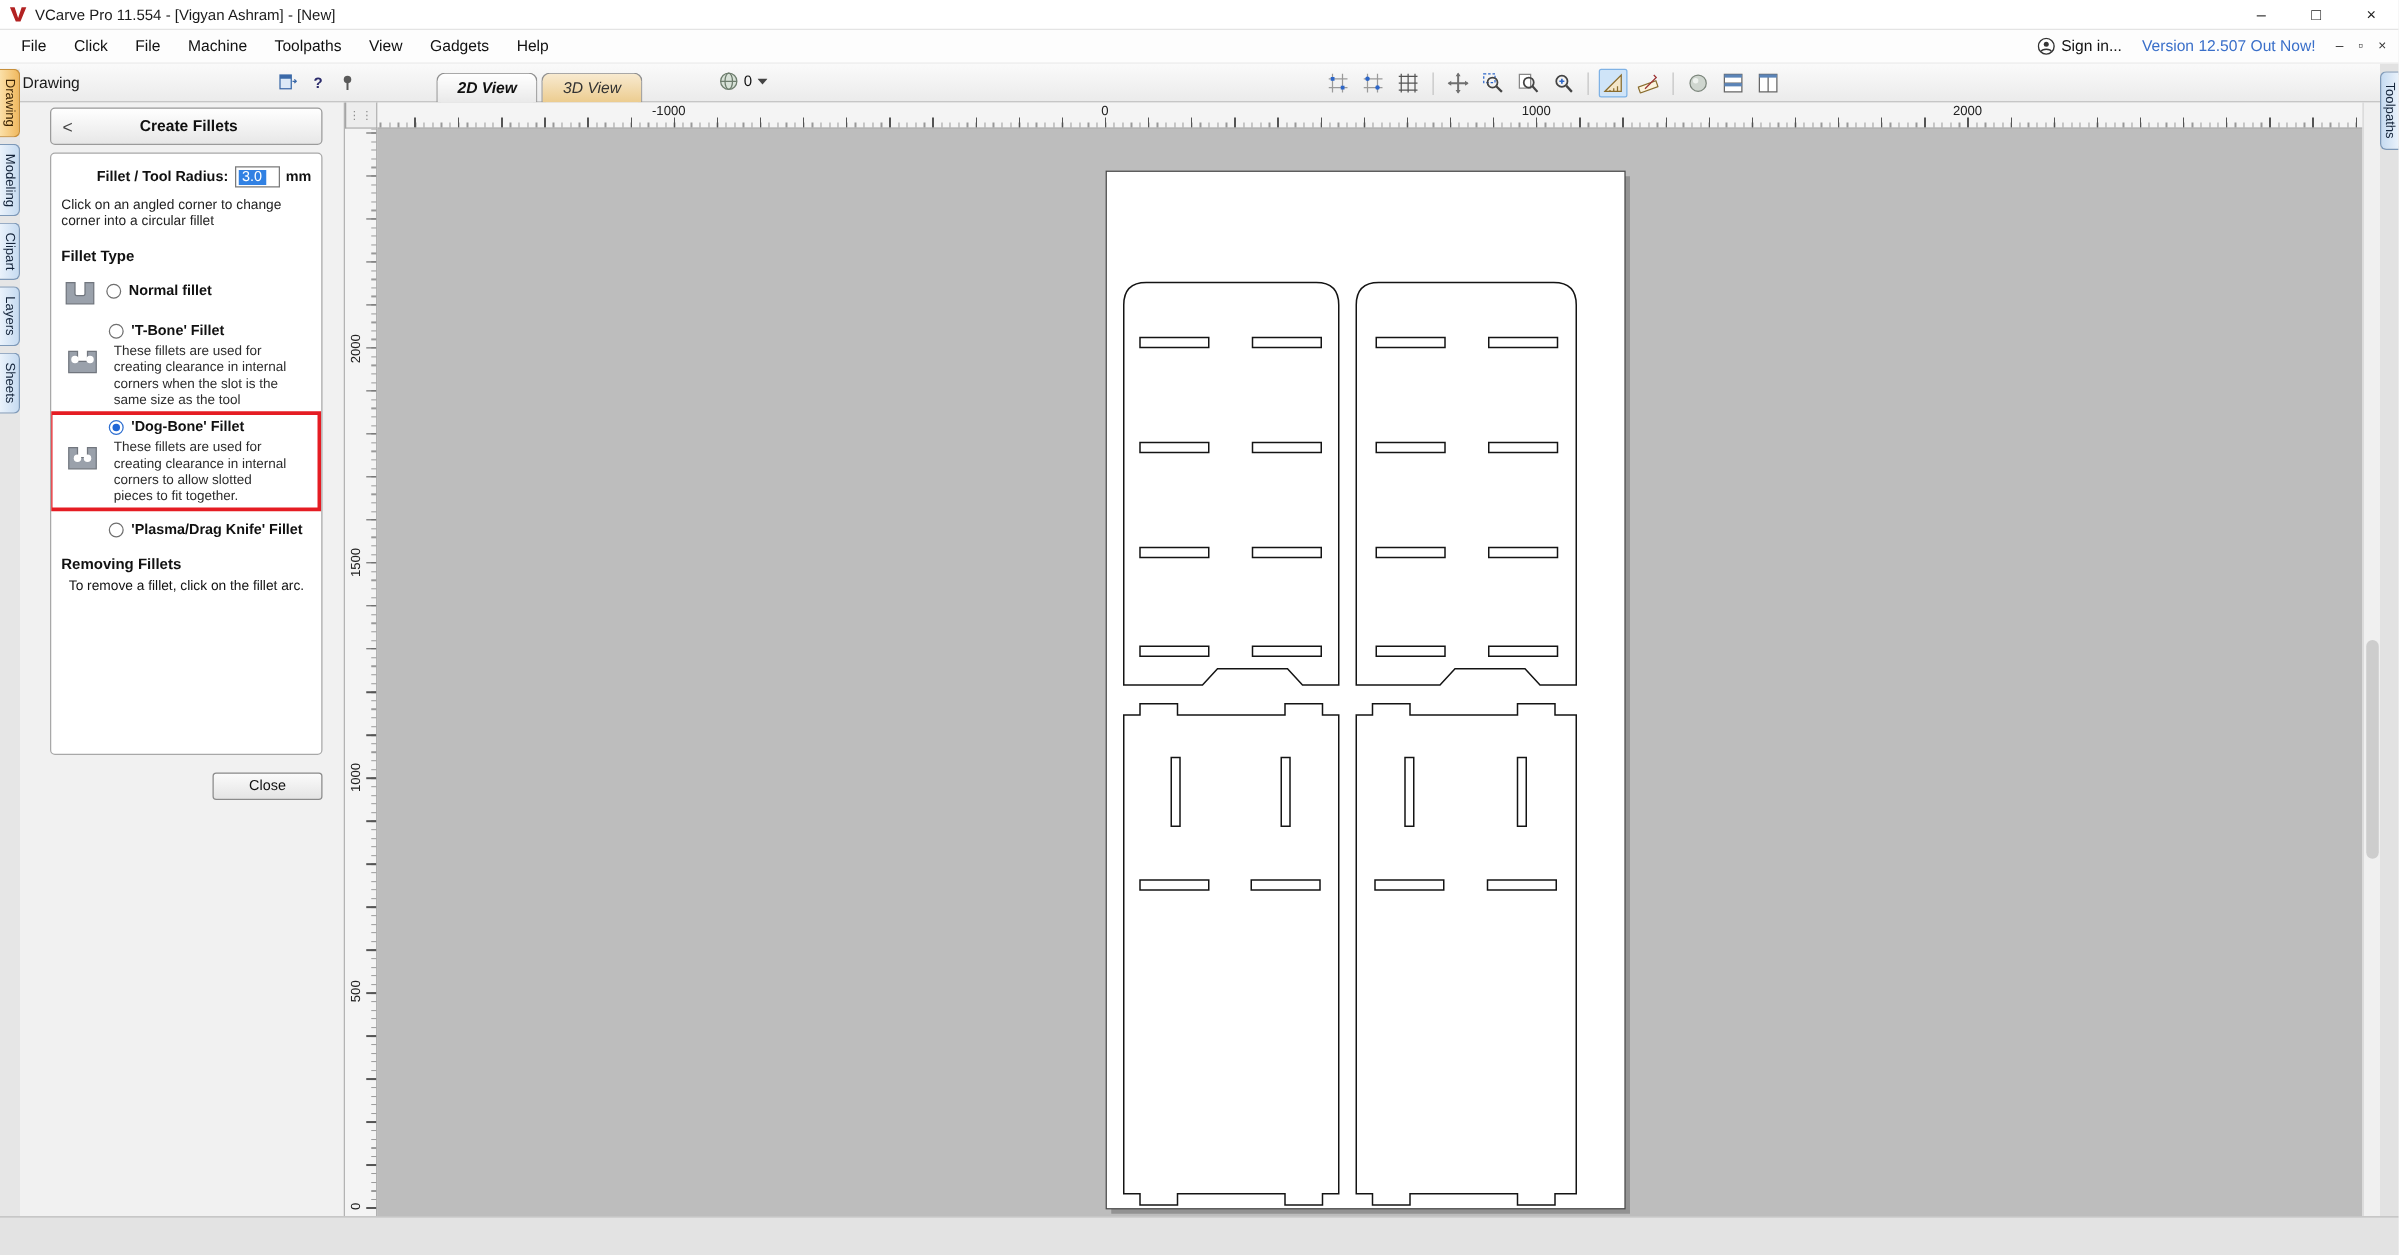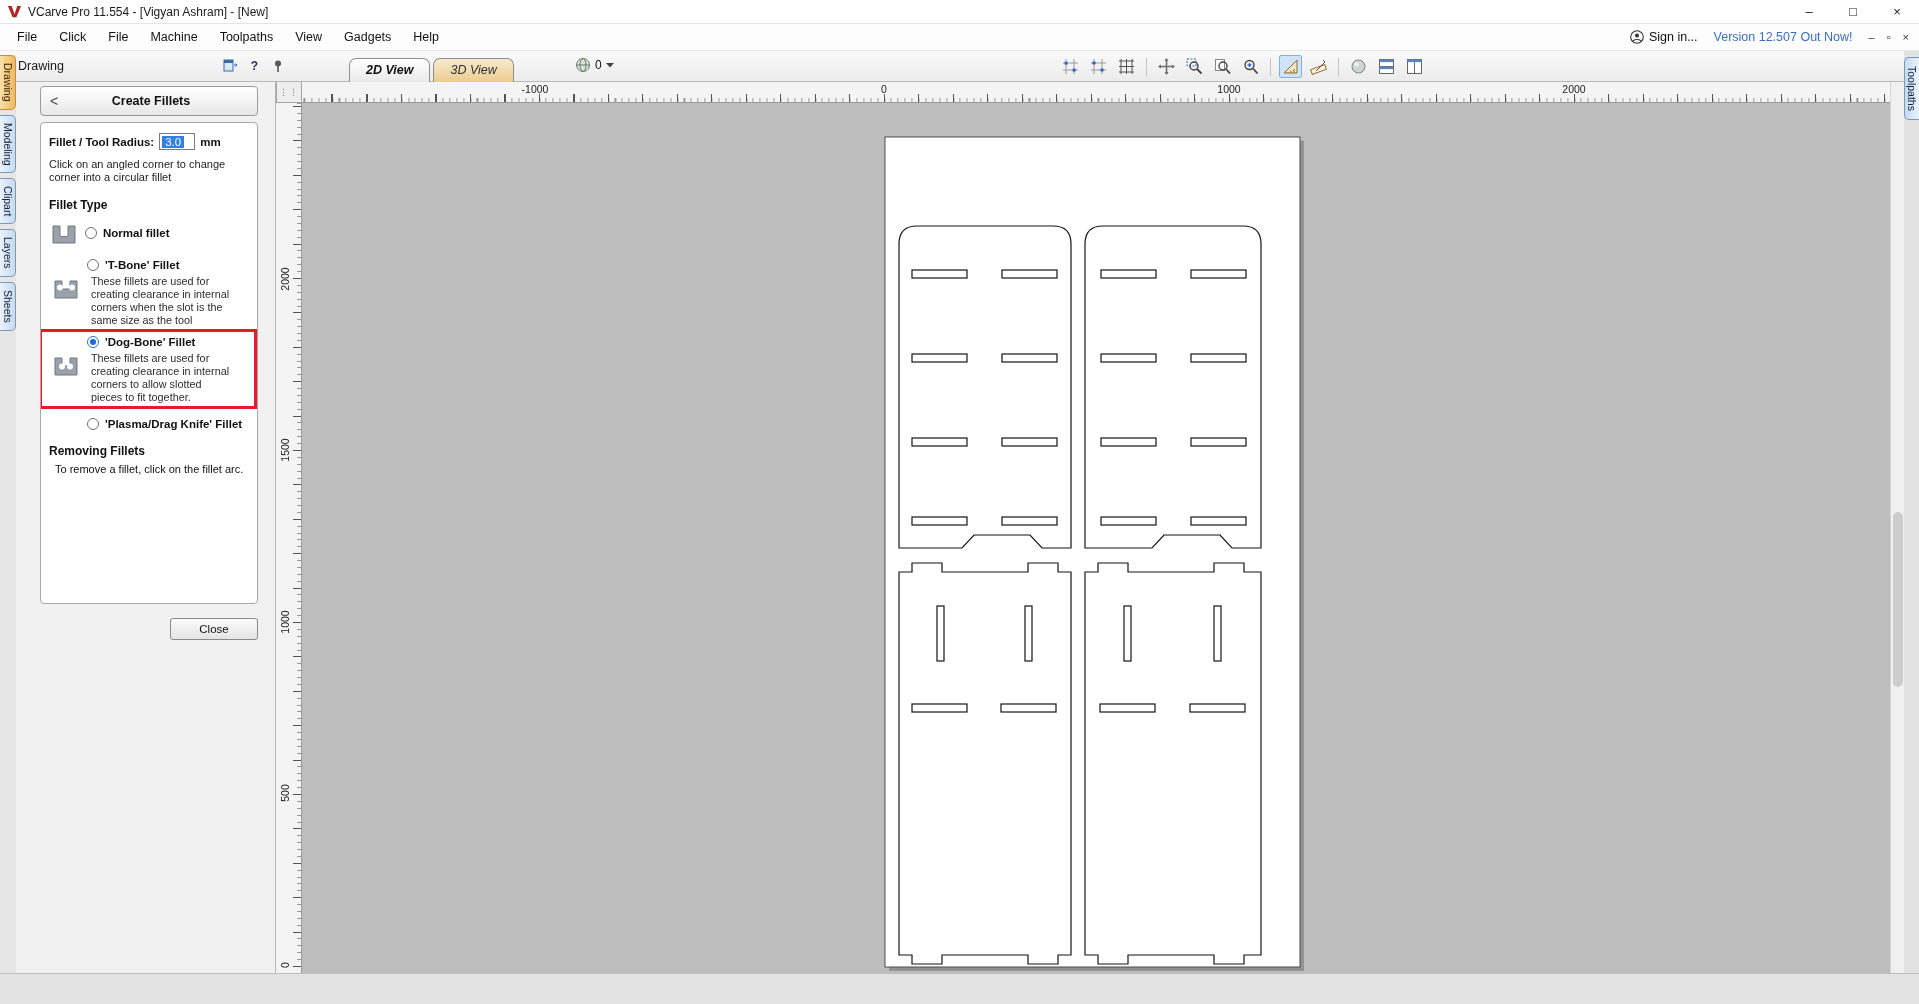--- a/index.html
+++ b/index.html
@@ -59,21 +59,21 @@
   .panel-region { position:absolute; left:16px; top:82px; width:260px; height:891px;
                   background:#f1f1f1; border-right:1px solid #b3b3b3; }
   .panel-header { position:absolute; left:24px; top:4px; width:218px; height:30px;
                   background:linear-gradient(#ffffff,#e7e7e7); border:1px solid #9b9b9b; border-radius:4px;
                   display:flex; align-items:center; }
   .back-btn { width:26px; height:100%; display:flex; align-items:center; justify-content:center;
               font-size:14px; color:#444; }
   .panel-title { flex:1; text-align:center; font-weight:bold; font-size:12.5px; padding-right:22px; }
   .panel-card { position:absolute; left:24px; top:40px; width:218px; height:482px; background:#ffffff;
                 border:1px solid #a8a8a8; border-radius:4px; padding:10px 8px 8px 8px; overflow:hidden; }
-  .radius-row { display:flex; align-items:center; gap:5px; }
+  .radius-row { display:flex; align-items:center; gap:5px;justify-content:flex-end; }
   .radius-label { font-weight:bold; font-size:11.5px; }
   .radius-input { width:36px; height:17px; background:#fff; border:1px solid #7a7a7a; display:flex;
                   align-items:center; padding-left:2px; }
   .sel-text { background:#3181e3; color:#fff; font-size:11.5px; padding:0 3px; }
   .unit { font-size:11.5px;font-weight:bold; }
   .hint { font-size:11px; color:#222; margin-top:8px; line-height:13px; width:180px; }
   .sec-head { font-weight:bold; font-size:12px; margin-top:14px; }
   .opt { margin-top:9px; position:relative; }
   .opt-head { display:flex; align-items:center; gap:6px; }
   .opt-head.indent { padding-left:38px; }

